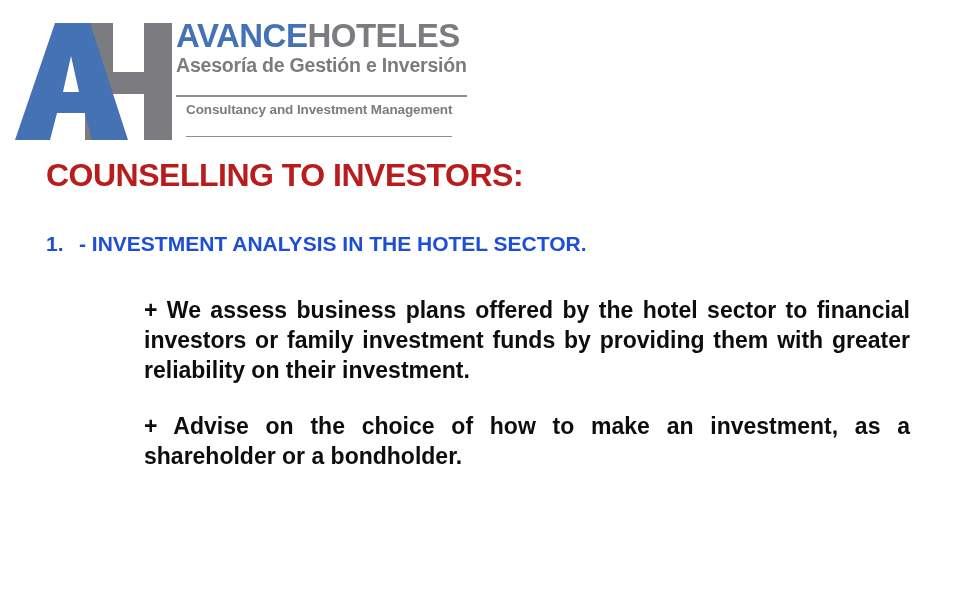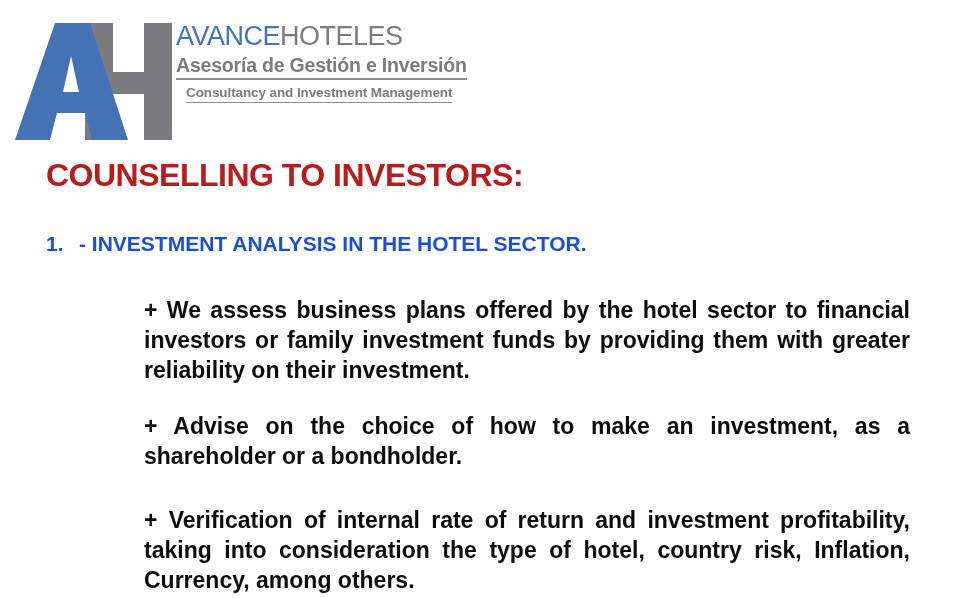--- a/index.html
+++ b/index.html
@@ -40,56 +40,56 @@
 
   .logo-text {
     position: absolute;
     left: 176px;
     top: 18px;
     width: 310px;
   }
 
   .brand-line {
     font-family: "Liberation Sans", sans-serif;
-    font-weight: normal;
-    font-size: 27px;
+    font-weight: bold;
+    font-size: 33px;
     line-height: 36px;
     letter-spacing: -0.5px;
     white-space: nowrap;
   }
   .brand-avance { color: #4472B4; }
   .brand-hoteles { color: #7B7B80; }
 
   .tagline-es {
     font-family: "Liberation Sans", sans-serif;
     font-weight: bold;
     font-size: 19.5px;
     line-height: 23px;
     color: #7B7B80;
     white-space: nowrap;
     border-bottom: 2px solid #8D8D92;
     display: inline-block;
-    padding-bottom: 1px;
+    padding-bottom: 18px;
     letter-spacing: -0.2px;
   }
 
   .tagline-en-wrap {
     margin-top: 3px;
     padding-left: 10px;
   }
   .tagline-en {
     font-family: "Liberation Sans", sans-serif;
     font-weight: bold;
     font-size: 13.5px;
     line-height: 16px;
     color: #7B7B80;
     white-space: nowrap;
     border-bottom: 1px solid #8D8D92;
     display: inline-block;
-    padding-bottom: 1px;
+    padding-bottom: 18px;
     letter-spacing: -0.1px;
   }
 
   
   .page-title {
     position: absolute;
     left: 46px;
     top: 152px;
     font-family: "Liberation Sans", sans-serif;
     font-weight: bold;
@@ -172,14 +172,13 @@
 
 </div>
 
 <div class="page-title">COUNSELLING TO INVESTORS:</div>
 
 <div class="section-item"><span class="section-num">1.</span><span>- INVESTMENT ANALYSIS IN THE HOTEL SECTOR.</span></div>
 
 <div class="body-block">
   <p class="body-para p1">+ We assess business plans offered by the hotel sector to financial investors or family investment funds by providing them with greater reliability  on their investment.</p>
   <p class="body-para p2">+ Advise on the choice of how to make an investment, as a shareholder or a bondholder.</p>
-  <p class="body-para p3">+ Verification of internal rate of return and investment profitability, taking into consideration the type of hotel, country risk, Inflation, Currency,  among others.</p>
 </div>
 
 </body></html>

